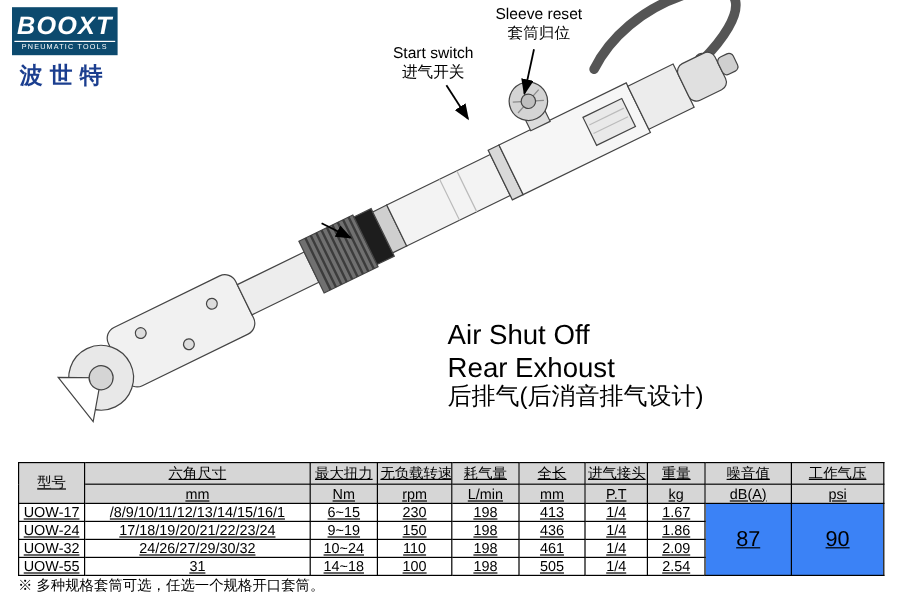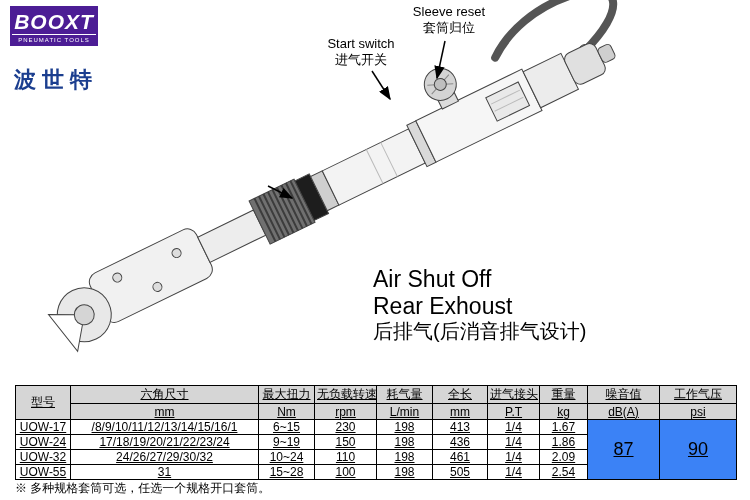--- a/index.html
+++ b/index.html
@@ -2,24 +2,24 @@
 <html><head>
 <meta charset="utf-8">
 <style>
   * { margin:0; padding:0; box-sizing:border-box; }
   html,body { background:#fff; }
   body { font-family:"Liberation Sans", sans-serif; color:#000; }
   .page { position:relative; width:750px; height:500px; background:#fff; overflow:hidden; }
 
   
   .logo { position:absolute; left:10px; top:6px; width:88px; }
-  .logo-red { background:#4c1d95; color:#fff; text-align:center; padding:5px 2px 3px; }
+  .logo-red { background:#0c4a6e; color:#fff; text-align:center; padding:5px 2px 3px; }
   .logo-brand { font-size:21px; font-weight:bold; font-style:italic; letter-spacing:1px; line-height:1; }
   .logo-sub { font-size:6px; letter-spacing:1px; border-top:1px solid #fff; margin-top:2px; padding-top:2px; }
-  .logo-cn { color:#1b3e8f; font-weight:bold; font-size:22px; letter-spacing:6px; text-align:right; margin-top:19px; }
+  .logo-cn { color:#1b3e8f; font-weight:bold; font-size:19px; letter-spacing:6px; text-align:center; margin-top:4px; }
 
   
   .art { position:absolute; left:0; top:0; width:750px; height:385px; }
 
   
   .ann { position:absolute; text-align:center; line-height:1.2; }
   .ann-en { font-size:13px; }
   .ann-zh { font-size:13px; }
   .ann-torque { left:192px; top:148px; width:124px; }
   .ann-start  { left:316px; top:36px;  width:90px; }
@@ -191,21 +191,21 @@
         <td>10~24</td>
         <td>110</td>
         <td>198</td>
         <td>461</td>
         <td>1/4</td>
         <td>2.09</td>
       </tr>
       <tr>
         <td>UOW-55</td>
         <td>31</td>
-        <td>15~28</td>
+        <td>14~18</td>
         <td>100</td>
         <td>198</td>
         <td>505</td>
         <td>1/4</td>
         <td>2.54</td>
       </tr>
     </tbody>
   </table>
 
   <div class="footnote">※ 多种规格套筒可选，任选一个规格开口套筒。</div>

